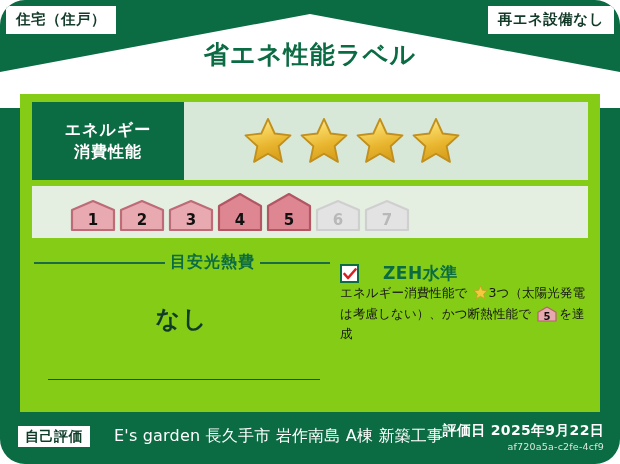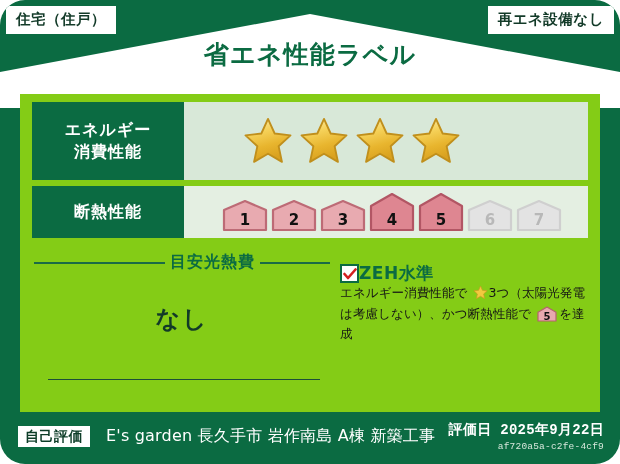--- a/index.html
+++ b/index.html
@@ -168,21 +168,21 @@
   }
   .cost-underline {
     position: absolute;
     left: 16px; right: 12px; bottom: 38px;
     height: 1.5px;
     background: #1d4f38;
   }
 
   
   .zeh-head {
-    display: flex; align-items: center; gap: 0;
+    display: flex; align-items: center; gap: 24px;
   }
   .check-box {
     width: 19px; height: 19px;
     border: 2px solid #0b6b42;
     background: #ffffff;
     display: flex; align-items: center; justify-content: center;
     flex: 0 0 auto;
   }
   .zeh-title {
     font-size: 17px; font-weight: 700; color: #0b6b42;
@@ -211,42 +211,41 @@
 
   
   .footer {
     position: absolute;
     left: 0; bottom: 0;
     width: 620px; height: 52px;
     z-index: 5;
   }
   .footer-left {
     position: absolute; left: 18px; top: 14px;
-    display: flex; align-items: center; gap: 16px;
+    display: flex; align-items: center; gap: 24px;
   }
   .self-badge {
     background: #ffffff;
     color: #0d3d28;
     font-size: 14px;
     font-weight: 700;
     letter-spacing: .5px;
     padding: 3px 7px 4px;
     line-height: 1;
     white-space: nowrap;
   }
   .project-name {
     color: #ffffff;
     font-size: 16px;
     letter-spacing: .2px;
     white-space: nowrap;
   }
   .footer-right {
     position: absolute; right: 16px; top: 10px;
     text-align: right;
-    font-family: Liberation Mono, monospace;
   }
   .eval-date {
     color: #ffffff;
     font-size: 14px;
     font-weight: 700;
     letter-spacing: .3px;
     line-height: 1.2;
     white-space: nowrap;
   }
   .eval-id {
@@ -326,21 +325,20 @@
                   <stop offset="100%" stop-color="#d9a11f"></stop>
                 </linearGradient>
               </defs>
               <path d="M12 1.4 L15.2 8.4 L22.8 9.3 L17.1 14.5 L18.7 22 L12 18.1 L5.3 22 L6.9 14.5 L1.2 9.3 L8.8 8.4 Z" fill="url(#sg3)" stroke="#c08f1c" stroke-width="0.9" stroke-linejoin="round"></path>
             </svg>
           </div>
       </div>
     </div>
 
     <div class="perf-row second">
-      <div class="perf-label">断熱性能</div>
       <div class="perf-value">
         <div class="houses" id="houses-container">
             <div class="house">
               <svg class="hsvg" width="46" height="33" viewBox="0 0 46 33">
                 <path d="M2 11 L23 2 L44 11 L44 31 L2 31 Z" fill="#e8aab0" stroke="#bd6b76" stroke-width="2.2" stroke-linejoin="round"></path>
               </svg>
               <span class="hnum">1</span>
             </div>
             <div class="house">
               <svg class="hsvg" width="46" height="33" viewBox="0 0 46 33">

